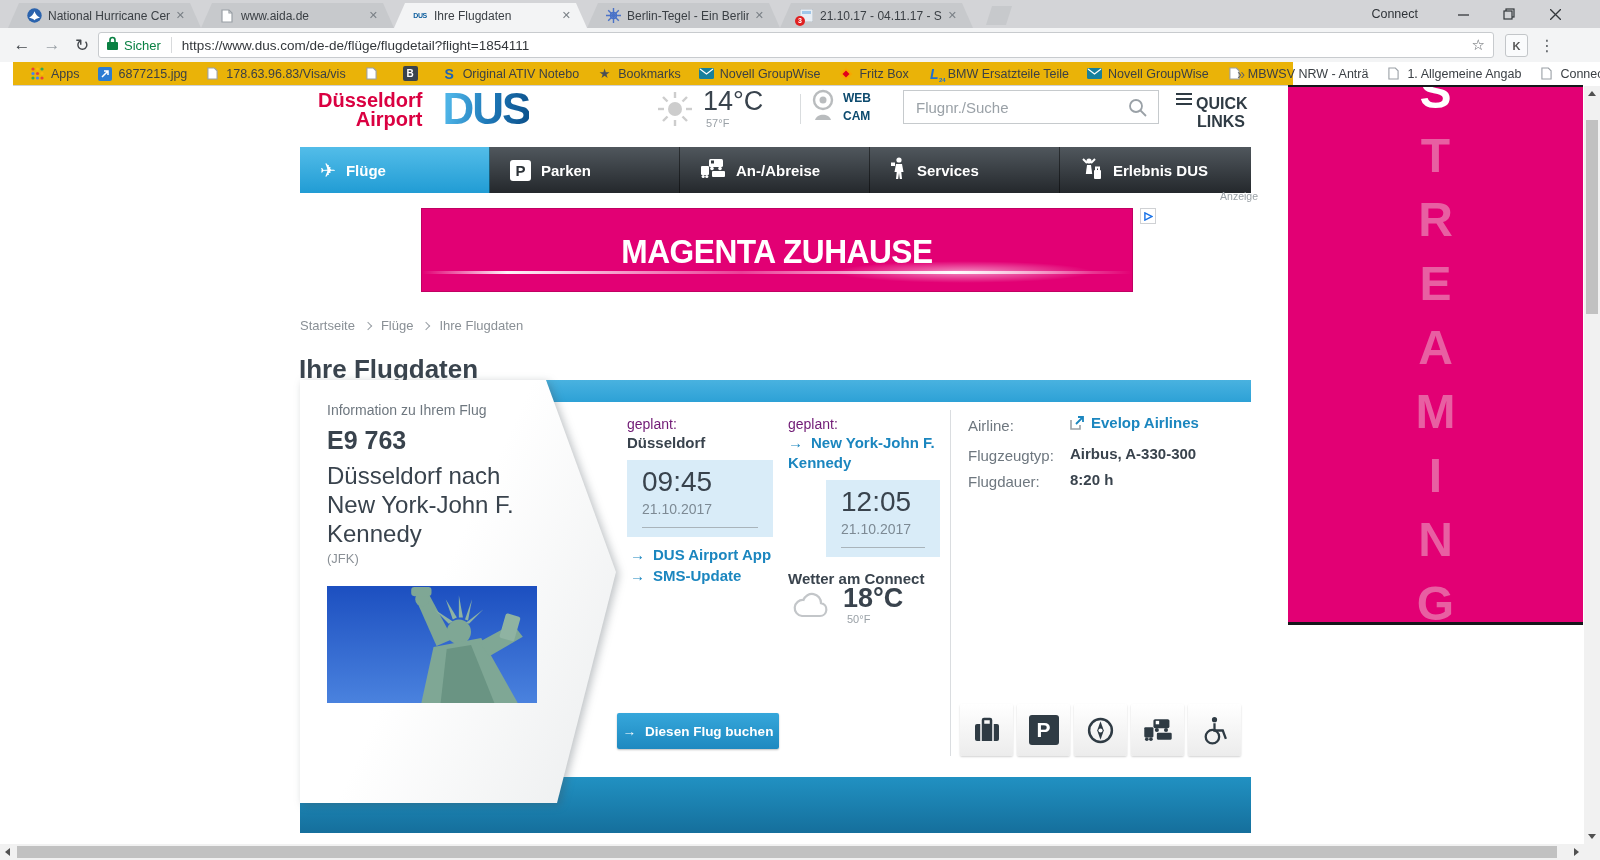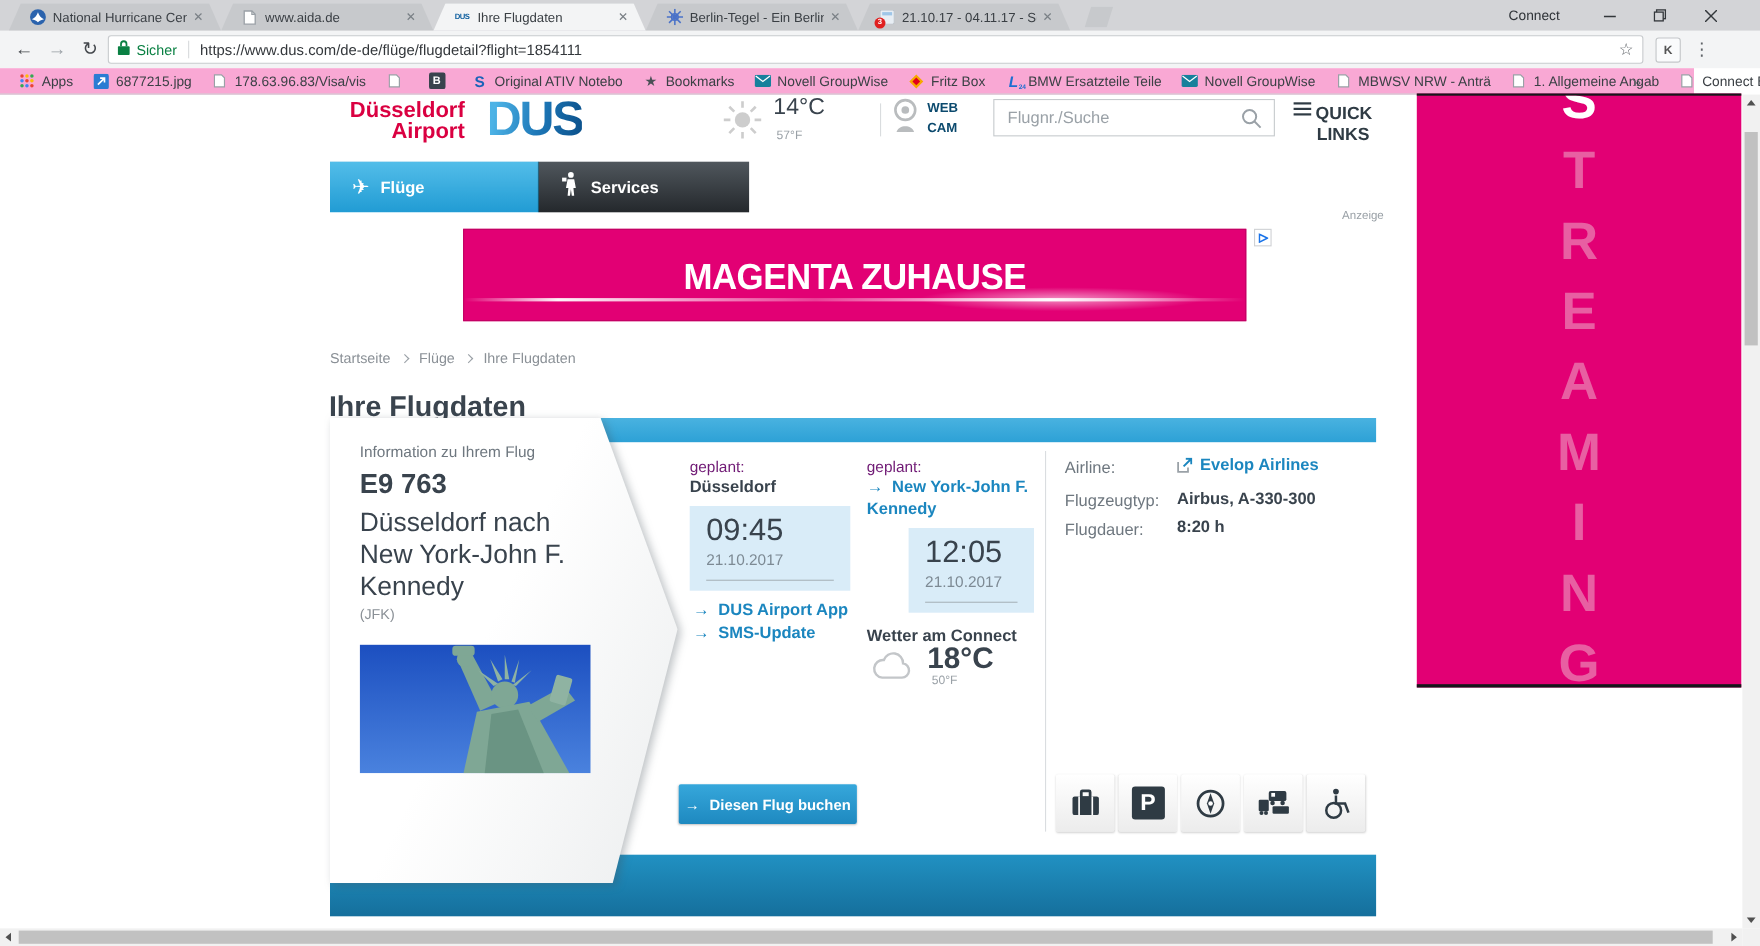--- a/index.html
+++ b/index.html
@@ -34,21 +34,21 @@
   .url-sep{width:1px;height:16px;background:#d8dadc;margin:0 10px;}
   #url-text{font-size:13.5px;color:#33373b;white-space:nowrap;}
   #star-btn{margin-left:auto;font-size:15px;color:#5f6368;}
   .i-star::before{content:"☆";}
   #ext-badge{position:absolute;right:72px;top:6px;width:21px;height:21px;border:1px solid #c3c6c9;border-radius:3px;
     background:#fafbfc;font-size:11px;font-weight:bold;color:#555;display:flex;align-items:center;justify-content:center;}
   #menu-btn{position:absolute;right:40px;top:4px;font-size:16px;color:#5f6368;width:26px;height:26px;
     display:flex;align-items:center;justify-content:center;}
   .i-menu::before{content:"⋮";}
 
-  #bookmarksbar{position:absolute;left:0;top:62px;width:1540px;height:24px;background:#f9a8d4;
+  #bookmarksbar{position:absolute;left:13px;top:62px;width:1280px;height:24px;background:#eab308;
     border-bottom:1px solid #cfd1d4;display:flex;align-items:center;padding-left:8px;box-sizing:border-box;}
   .bm{display:flex;align-items:center;padding:0 9px;height:22px;}
   .bm-label{font-size:12.5px;color:#3b4045;margin-left:6px;white-space:nowrap;}
   .bmi{display:inline-flex;align-items:center;justify-content:center;width:15px;height:15px;}
   .bmi-b{background:#39434d;border-radius:2px;}
   .bmi-b::before{content:"B";color:#fff;font-size:10px;font-weight:bold;}
   .bmi-s::before{content:"S";color:#1a62b8;font-size:14px;font-weight:bold;}
   .bmi-star::before{content:"★";color:#4a4f55;font-size:13px;}
   .bmi-l24{position:relative;}
   .bmi-l24::before{content:"L";color:#1d6fd1;font-size:14px;font-weight:bold;font-style:italic;}
@@ -56,21 +56,21 @@
   #bm-overflow{position:absolute;right:48px;font-size:14px;color:#5f6368;}
   .i-chev::before{content:"»";}
 
   
   #logo{position:absolute;left:318px;top:88px;display:flex;}
   #logo-text{text-align:right;color:#da0041;font-weight:bold;font-size:20px;line-height:19px;padding-top:3px;}
   #logo-mark{font-size:44px;font-weight:bold;letter-spacing:-2px;margin-left:20px;line-height:42px;color:#1a6cae;
     background:linear-gradient(100deg,#4db3e6 10%,#1d77b7 55%,#0d548f 95%);
     -webkit-background-clip:text;background-clip:text;-webkit-text-fill-color:transparent;}
   #wx-sun{position:absolute;left:656px;top:90px;}
-  #wx-temp{position:absolute;left:703px;top:86px;font-size:21px;color:#39434d;}
+  #wx-temp{position:absolute;left:703px;top:86px;font-size:27px;color:#39434d;}
   #wx-tempf{position:absolute;left:706px;top:117px;font-size:11px;color:#9aa1a7;}
   .hdr-sep{position:absolute;left:800px;top:94px;height:30px;border-left:1px solid #d9dcde;}
   #webcam-icon{position:absolute;left:808px;top:88px;}
   #webcam-text{position:absolute;left:843px;top:89px;font-size:12px;font-weight:bold;color:#0c4a6e;line-height:18px;}
   #flight-search{position:absolute;left:903px;top:90px;width:256px;height:34px;box-sizing:border-box;
     border:1px solid #c6cacd;background:#fff;font-size:15px;color:#5a6268;padding:0 34px 0 12px;
     font-family:"Liberation Sans",sans-serif;}
   #flight-search::placeholder{color:#9aa1a7;}
   #search-mag{position:absolute;left:1128px;top:98px;}
   #quicklinks{position:absolute;left:1176px;top:90px;width:92px;font-size:16px;font-weight:bold;color:#2f3b44;line-height:18px;}
@@ -425,28 +425,63 @@
   <div><span class="burger"><i></i><i></i><i></i></span><span>QUICK</span></div>
   <div style="padding-left:21px">LINKS</div>
 </div>
 
 <div id="navbar">
   <div class="navtab active">
     <span class="i-plane"></span>
     <span class="navtab-label">Flüge</span>
   </div>
   <div class="navtab">
+    <span class="nav-p"></span>
+    <span class="navtab-label">Parken</span>
+  </div>
+  <div class="navtab">
+    <span>
+      <svg width="26" height="21" viewBox="0 0 26 21" fill="#fff">
+          <rect x="9" y="1" width="14" height="8" rx="1.5"></rect>
+          <rect x="11" y="2.5" width="3" height="3" fill="#32383d"></rect>
+          <circle cx="12" cy="10.5" r="1.8"></circle>
+          <circle cx="20" cy="10.5" r="1.8"></circle>
+          <rect x="1" y="8" width="8" height="9" rx="1"></rect>
+          <circle cx="3.2" cy="18.5" r="1.6"></circle>
+          <circle cx="6.8" cy="18.5" r="1.6"></circle>
+          <rect x="12" y="13" width="13" height="6" rx="1"></rect>
+        </svg>
+    </span>
+    <span class="navtab-label">An-/Abreise</span>
+  </div>
+  <div class="navtab">
     <span>
       <svg width="17" height="23" viewBox="0 0 17 23" fill="#fff">
           <circle cx="9" cy="3" r="2.6"></circle>
           <path d="M6 7h6l1.5 8h-2.2l.7 7h-2.2l-.8-6-.8 6H6l.7-7H4.5z"></path>
           <rect x="1" y="5.5" width="4" height="3.5"></rect>
         </svg>
     </span>
     <span class="navtab-label">Services</span>
+  </div>
+  <div class="navtab">
+    <span>
+      <svg width="23" height="23" viewBox="0 0 23 23">
+          <g fill="#fff">
+            <circle cx="9" cy="4" r="2.6"></circle>
+            <path d="M7 8h4l1.2 9H5.8z"></path>
+            <rect x="14" y="13" width="7" height="9" rx="1"></rect>
+          </g>
+          <g stroke="#fff" stroke-width="2" fill="none">
+            <path d="M3 2l4 4M15 2l-4 4"></path>
+            <path d="M16 13v-2.5h3V13"></path>
+          </g>
+        </svg>
+    </span>
+    <span class="navtab-label">Erlebnis DUS</span>
   </div>
 </div>
 
 <div id="anzeige">Anzeige</div>
 <div id="adbanner">
   <div id="ad-headline">MAGENTA ZUHAUSE</div>
   <div id="ad-glow"></div>
   <div id="ad-streak"></div>
 </div>
 <div id="adchoices">

